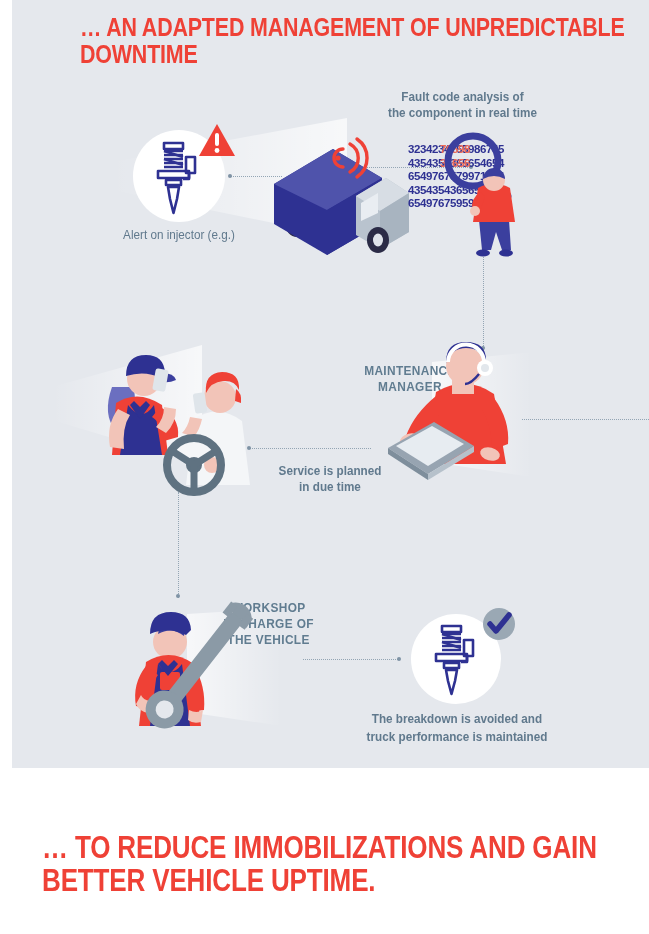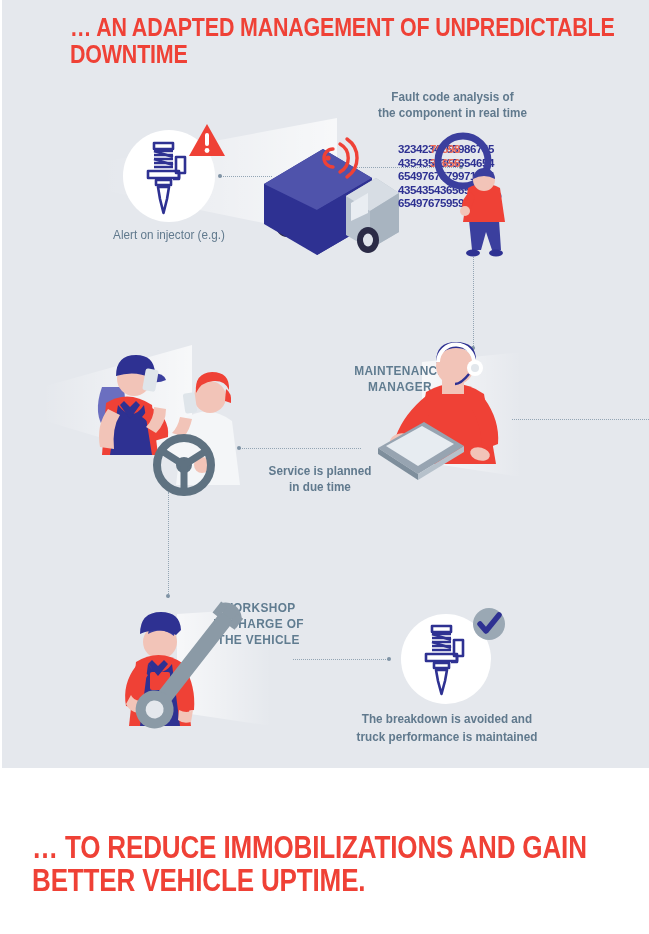--- a/index.html
+++ b/index.html
@@ -3,21 +3,21 @@
 <meta charset="utf-8">
 <style>
   html,body{margin:0;padding:0;}
   body{
     width:649px;height:934px;
     background:#ffffff;
     font-family:"Liberation Sans", sans-serif;
     overflow:hidden;
     position:relative;
   }
-  .stage{position:absolute;left:2px;top:0;width:572px;height:934px;}
+  .stage{position:absolute;left:12px;top:0;width:572px;height:934px;}
 
   
   .panel-main{
     position:absolute;left:0;top:0;width:649px;height:768px;
     background:#e5e8ed;
   }
   .panel-bottom{
     position:absolute;left:0;top:768px;width:649px;height:166px;
     background:#ffffff;
   }

